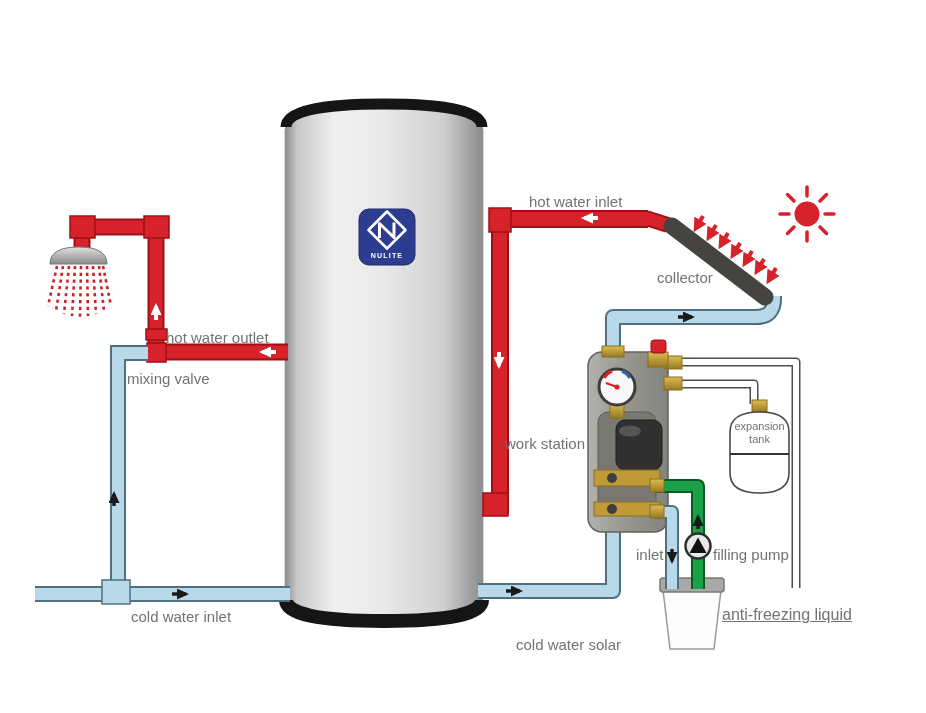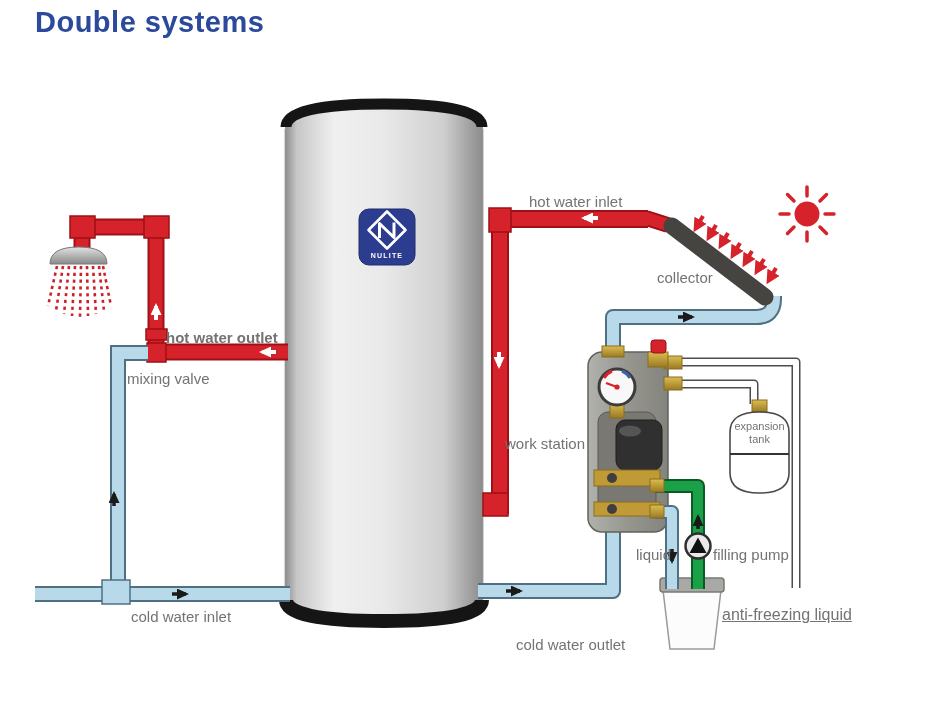--- a/index.html
+++ b/index.html
@@ -12,21 +12,20 @@
   .lbl-small{font-size:11px;line-height:1.15;text-align:center;white-space:normal;}
   .lbl-big{font-size:16px;}
   .caption{position:absolute;left:0;top:666px;width:926px;text-align:center;
            color:#1a1a1a;font-size:17px;}
 </style>
 </head>
 <body>
 
 <div class="page">
 
-  <div class="title">Double systems</div>
 
   <svg class="diagram-svg" width="926" height="713" viewBox="0 0 926 713">
     <defs>
       <linearGradient id="tankgrad" x1="0" y1="0" x2="1" y2="0">
         <stop offset="0" stop-color="#8d8d8d"></stop>
           <stop offset="0.06" stop-color="#c7c7c7"></stop>
         <stop offset="0.25" stop-color="#f0f0f0"></stop>
           <stop offset="0.5" stop-color="#e9e9e9"></stop>
         <stop offset="0.8" stop-color="#cfcfcf"></stop>
           <stop offset="0.95" stop-color="#9b9b9b"></stop>
@@ -213,26 +212,26 @@
       <line x1="172" y1="594" x2="186" y2="594" stroke="#1a1a1a" stroke-width="3.5" marker-end="url(#mB)"></line>
       <line x1="506" y1="591" x2="520" y2="591" stroke="#1a1a1a" stroke-width="3.5" marker-end="url(#mB)"></line>
       <line x1="678" y1="317" x2="692" y2="317" stroke="#1a1a1a" stroke-width="3.5" marker-end="url(#mB)"></line>
       <line x1="672" y1="549" x2="672" y2="561" stroke="#1a1a1a" stroke-width="3.5" marker-end="url(#mB)"></line>
       <line x1="698" y1="529" x2="698" y2="517" stroke="#1a1a1a" stroke-width="3.5" marker-end="url(#mB)"></line>
     </g>
   </svg>
 
   <div class="lbl" style="left:529px;top:193px;">hot water inlet</div>
   <div class="lbl" style="left:657px;top:269px;">collector</div>
-  <div class="lbl" style="left:166px;top:329px;font-weight:bold;">hot water outlet</div>
+  <div class="lbl" style="left:166px;top:329px;">hot water outlet</div>
   <div class="lbl" style="left:127px;top:370px;">mixing valve</div>
   <div class="lbl" style="left:505px;top:435px;text-align:center;">work station</div>
   <div class="lbl lbl-small" style="left:729px;top:420px;width:61px;">
     <div>expansion</div>
     <div>tank</div>
   </div>
-  <div class="lbl" style="left:636px;top:546px;">liquid</div>
+  <div class="lbl" style="left:636px;top:546px;">inlet</div>
   <div class="lbl" style="left:713px;top:546px;">filling pump</div>
   <div class="lbl lbl-big" style="left:722px;top:606px;text-decoration:underline;">anti-freezing liquid</div>
   <div class="lbl" style="left:131px;top:608px;">cold water inlet</div>
-  <div class="lbl" style="left:516px;top:636px;">cold water outlet</div>
+  <div class="lbl" style="left:516px;top:636px;">cold water solar</div>
 
 </div>
 
 </body></html>

